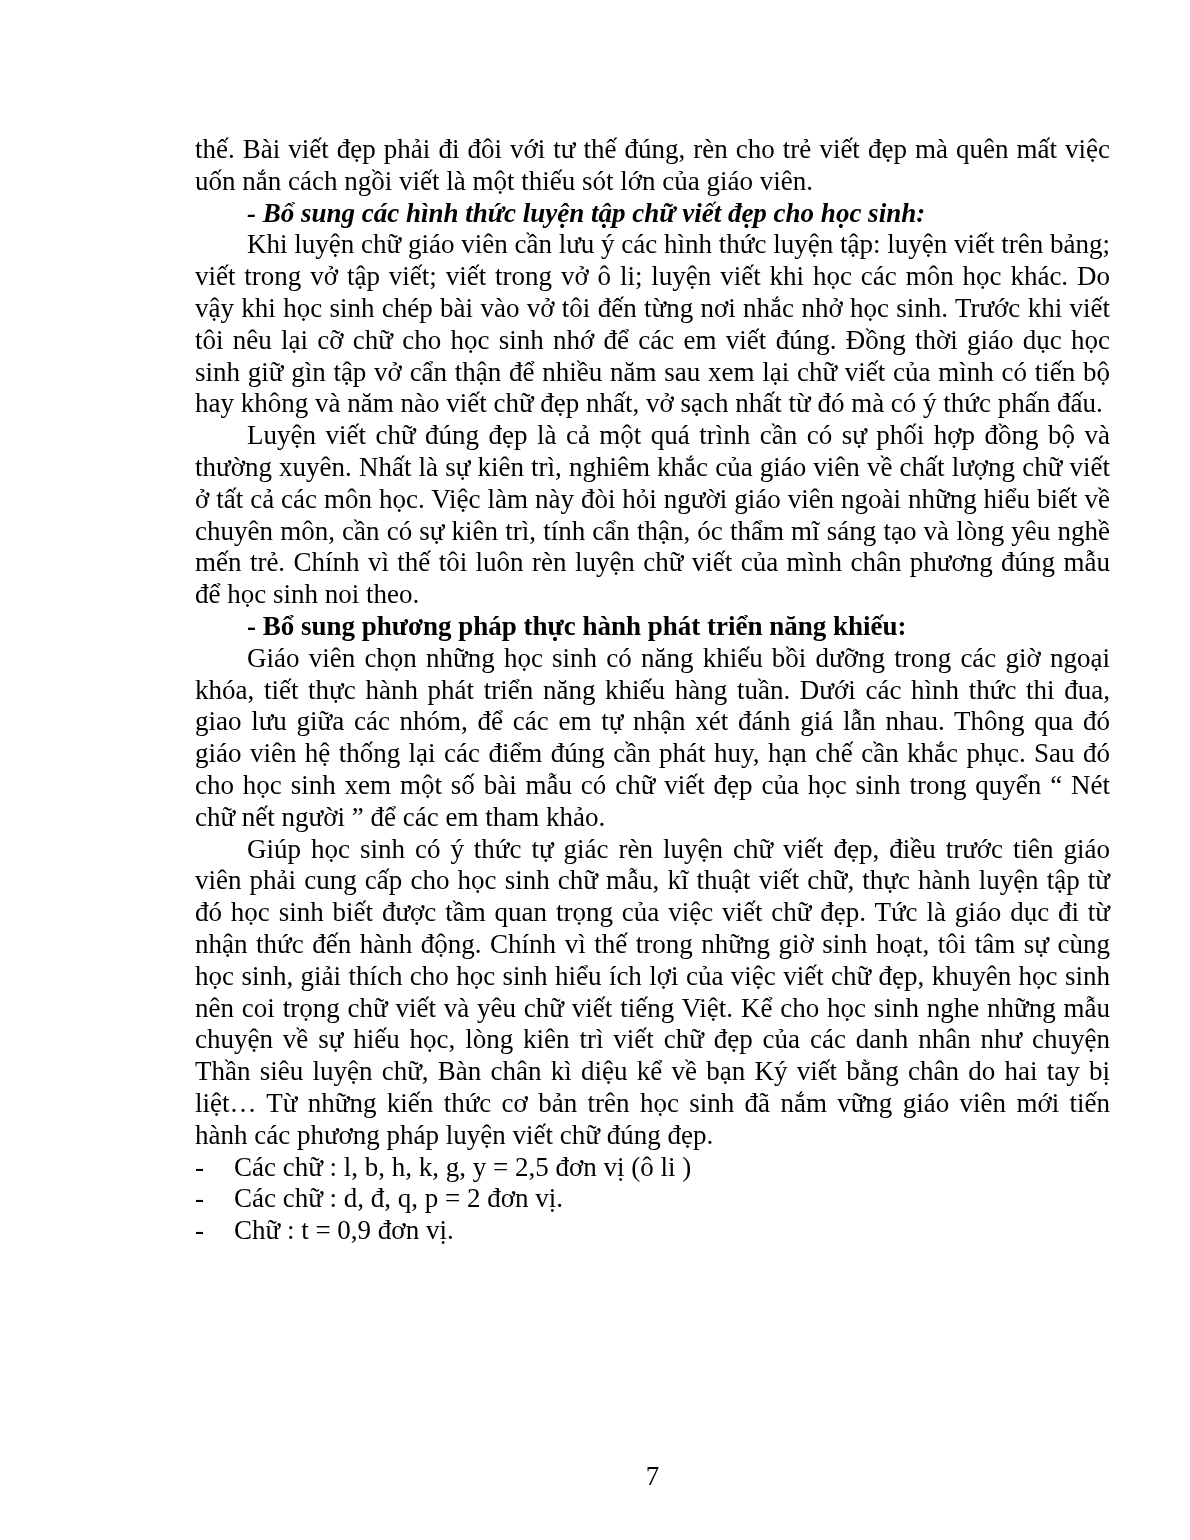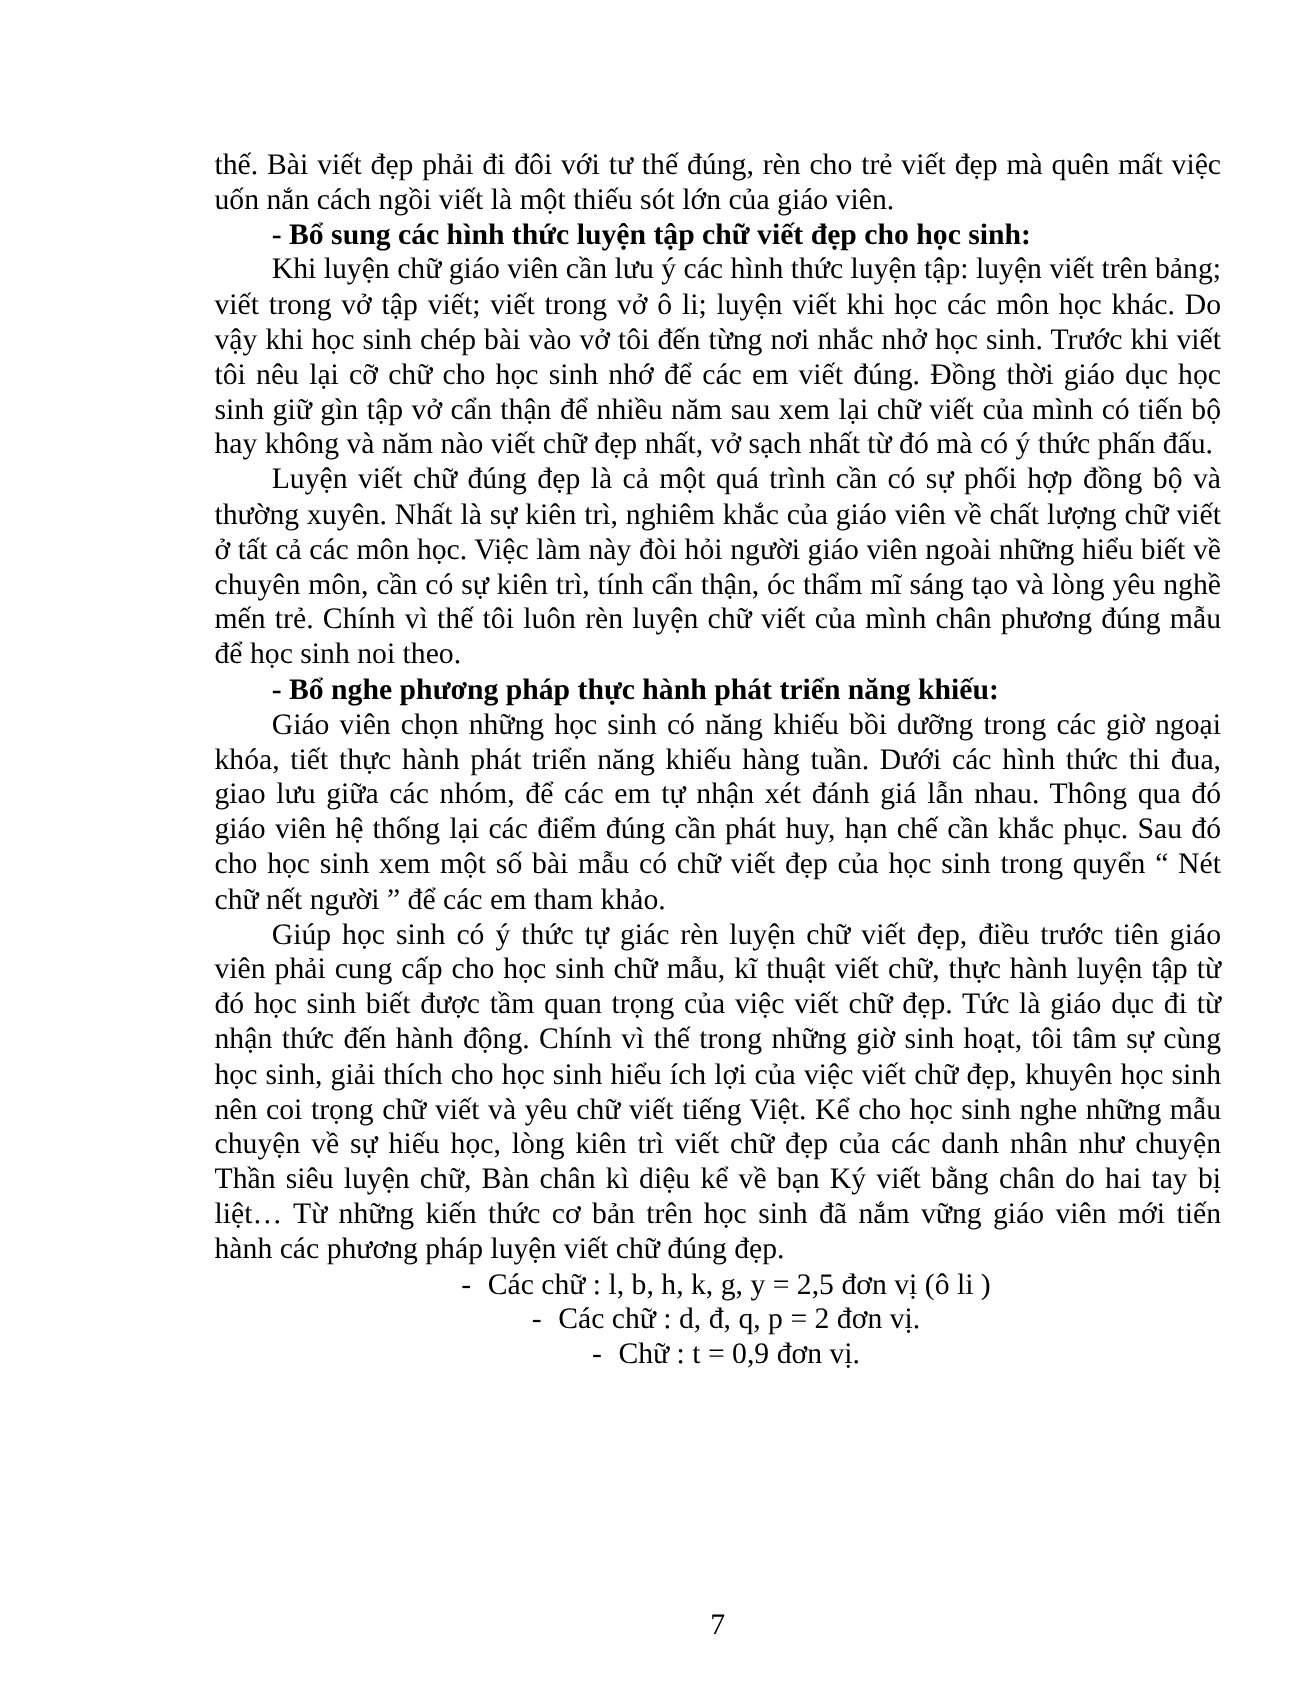--- a/index.html
+++ b/index.html
@@ -28,31 +28,32 @@
   .content p {
     margin: 0;
     padding: 0;
     text-indent: 52px;
   }
   .content p.no-indent {
     text-indent: 0;
   }
   .heading-bold-italic {
     font-weight: bold;
+    font-style: italic;
   }
   .heading-bold {
     font-weight: bold;
   }
   .lead-bold {
     font-weight: bold;
   }
   .bullet-line {
     text-indent: 0 !important;
     padding-left: 123px;
-    text-align: center;
+    text-align: left;
   }
   .bullet-dash {
     display: inline-block;
     width: 39px;
   }
   .page-number {
     position: absolute;
     left: 195px;
     top: 1461px;
     width: 915px;
@@ -63,21 +64,21 @@
 </style>
 </head>
 <body>
 
 <div class="page">
   <div class="content">
     <p class="no-indent">thế. Bài viết đẹp phải đi đôi với tư thế đúng, rèn cho trẻ viết đẹp mà quên mất việc uốn nắn cách ngồi viết là một thiếu sót lớn của giáo viên.</p>
     <p class="heading-bold-italic">- Bổ sung các hình thức luyện tập chữ viết đẹp cho học sinh:</p>
     <p>Khi luyện chữ giáo viên cần lưu ý các hình thức luyện tập: luyện viết trên bảng; viết trong vở tập viết; viết trong vở ô li; luyện viết khi học các môn học khác. Do vậy khi học sinh chép bài vào vở tôi đến từng nơi nhắc nhở học sinh. Trước khi viết tôi nêu lại cỡ chữ cho học sinh nhớ để các em viết đúng. Đồng thời giáo dục học sinh giữ gìn tập vở cẩn thận để nhiều năm sau xem lại chữ viết của mình có tiến bộ hay không và năm nào viết chữ đẹp nhất, vở sạch nhất từ đó mà có ý thức phấn đấu.</p>
     <p>Luyện viết chữ đúng đẹp là cả một quá trình cần có sự phối hợp đồng bộ và thường xuyên. Nhất là sự kiên trì, nghiêm khắc của giáo viên về chất lượng chữ viết ở tất cả các môn học. Việc làm này đòi hỏi người giáo viên ngoài những hiểu biết về chuyên môn, cần có sự kiên trì, tính cẩn thận, óc thẩm mĩ sáng tạo và lòng yêu nghề mến trẻ. Chính vì thế tôi luôn rèn luyện chữ viết của mình chân phương đúng mẫu để học sinh noi theo.</p>
-    <p class="heading-bold">- Bổ nghe phương pháp thực hành phát triển năng khiếu:</p>
+    <p class="heading-bold">- Bổ sung phương pháp thực hành phát triển năng khiếu:</p>
     <p>Giáo viên chọn những học sinh có năng khiếu bồi dưỡng trong các giờ ngoại khóa, tiết thực hành phát triển năng khiếu hàng tuần. Dưới các hình thức thi đua, giao lưu giữa các nhóm, để các em tự nhận xét đánh giá lẫn nhau. Thông qua đó giáo viên hệ thống lại các điểm đúng cần phát huy, hạn chế cần khắc phục. Sau đó cho học sinh xem một số bài mẫu có chữ viết đẹp của học sinh trong quyển “ Nét chữ nết người ” để các em tham khảo.</p>
     <p>Giúp học sinh có ý thức tự giác rèn luyện chữ viết đẹp, điều trước tiên giáo viên phải cung cấp cho học sinh chữ mẫu, kĩ thuật viết chữ, thực hành luyện tập từ đó học sinh biết được tầm quan trọng của việc viết chữ đẹp. Tức là giáo dục đi từ nhận thức đến hành động. Chính vì thế trong những giờ sinh hoạt, tôi tâm sự cùng học sinh, giải thích cho học sinh hiểu ích lợi của việc viết chữ đẹp, khuyên học sinh nên coi trọng chữ viết và yêu chữ viết tiếng Việt. Kể cho học sinh nghe những mẫu chuyện về sự hiếu học, lòng kiên trì viết chữ đẹp của các danh nhân như chuyện Thần siêu luyện chữ, Bàn chân kì diệu kể về bạn Ký viết bằng chân do hai tay bị liệt… Từ những kiến thức cơ bản trên học sinh đã nắm vững giáo viên mới tiến hành các phương pháp luyện viết chữ đúng đẹp.</p>
     <p class="bullet-line"><span class="bullet-dash">-</span><span>Các chữ : l, b, h, k, g, y = 2,5 đơn vị (ô li )</span></p>
     <p class="bullet-line"><span class="bullet-dash">-</span><span>Các chữ : d, đ, q, p = 2 đơn vị.</span></p>
     <p class="bullet-line"><span class="bullet-dash">-</span><span>Chữ : t = 0,9 đơn vị.</span></p>
   </div>
   <div class="page-number">7</div>
 </div>
 
 </body></html>

